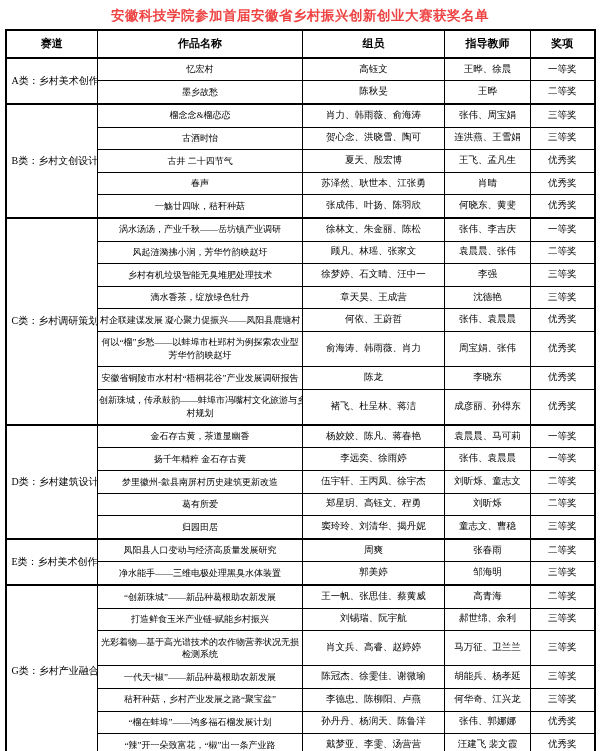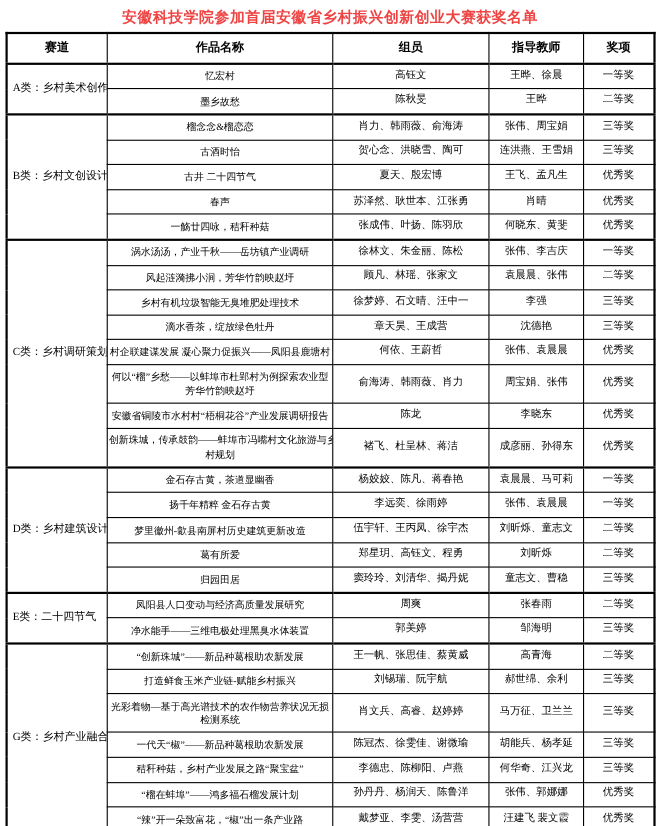--- a/index.html
+++ b/index.html
@@ -208,21 +208,21 @@
         <td class="advisors">刘昕烁</td>
         <td class="award">二等奖</td>
       </tr>
       <tr>
         <td class="work">归园田居</td>
         <td class="members">窦玲玲、刘清华、揭丹妮</td>
         <td class="advisors">童志文、曹稳</td>
         <td class="award">三等奖</td>
       </tr>
       <tr class="section-start">
-        <td class="track" rowspan="2">E类：二十四节气</td>
+        <td class="track" rowspan="2">E类：乡村美术创作</td>
         <td class="work">凤阳县人口变动与经济高质量发展研究</td>
         <td class="members">周爽</td>
         <td class="advisors">张春雨</td>
         <td class="award">二等奖</td>
       </tr>
       <tr>
         <td class="work">净水能手——三维电极处理黑臭水体装置</td>
         <td class="members">郭美婷</td>
         <td class="advisors">邹海明</td>
         <td class="award">三等奖</td>

